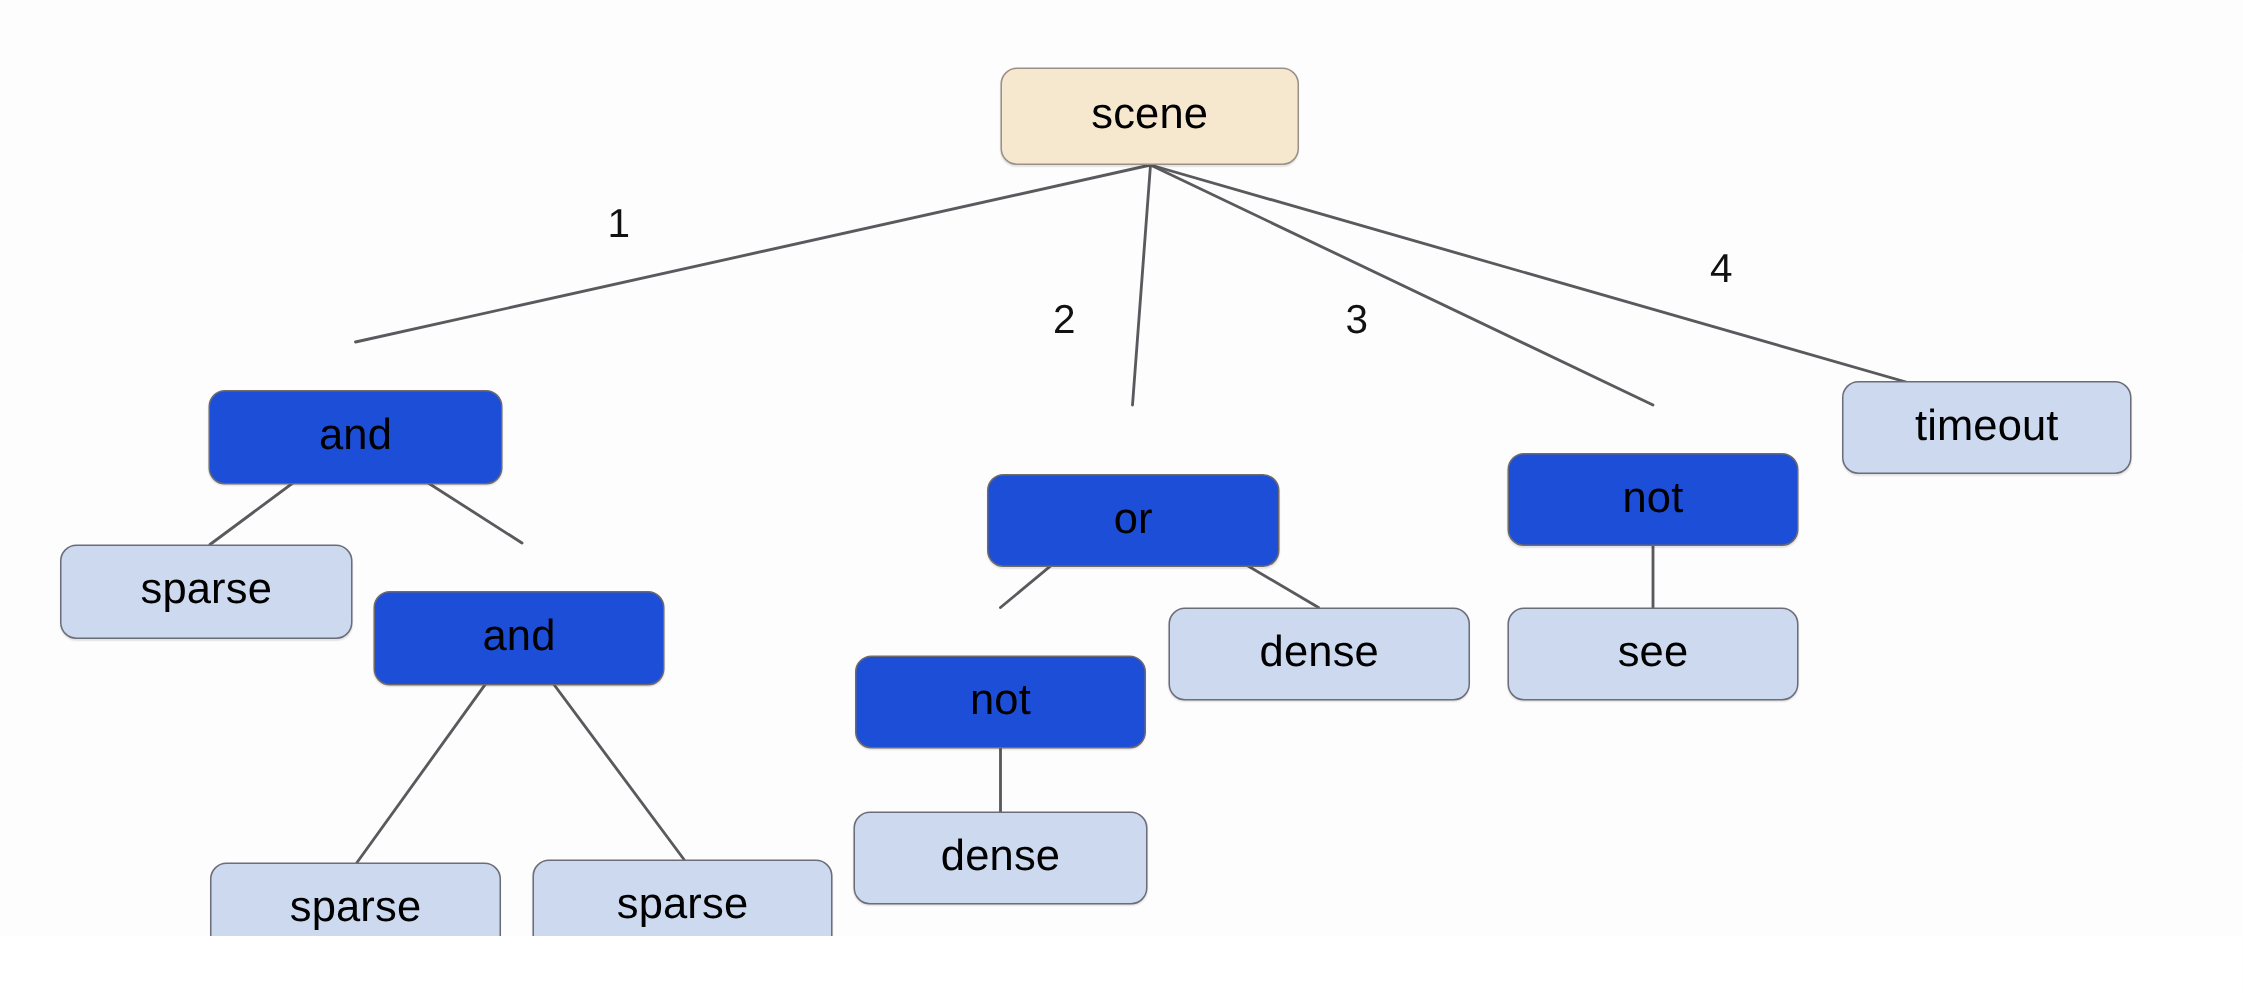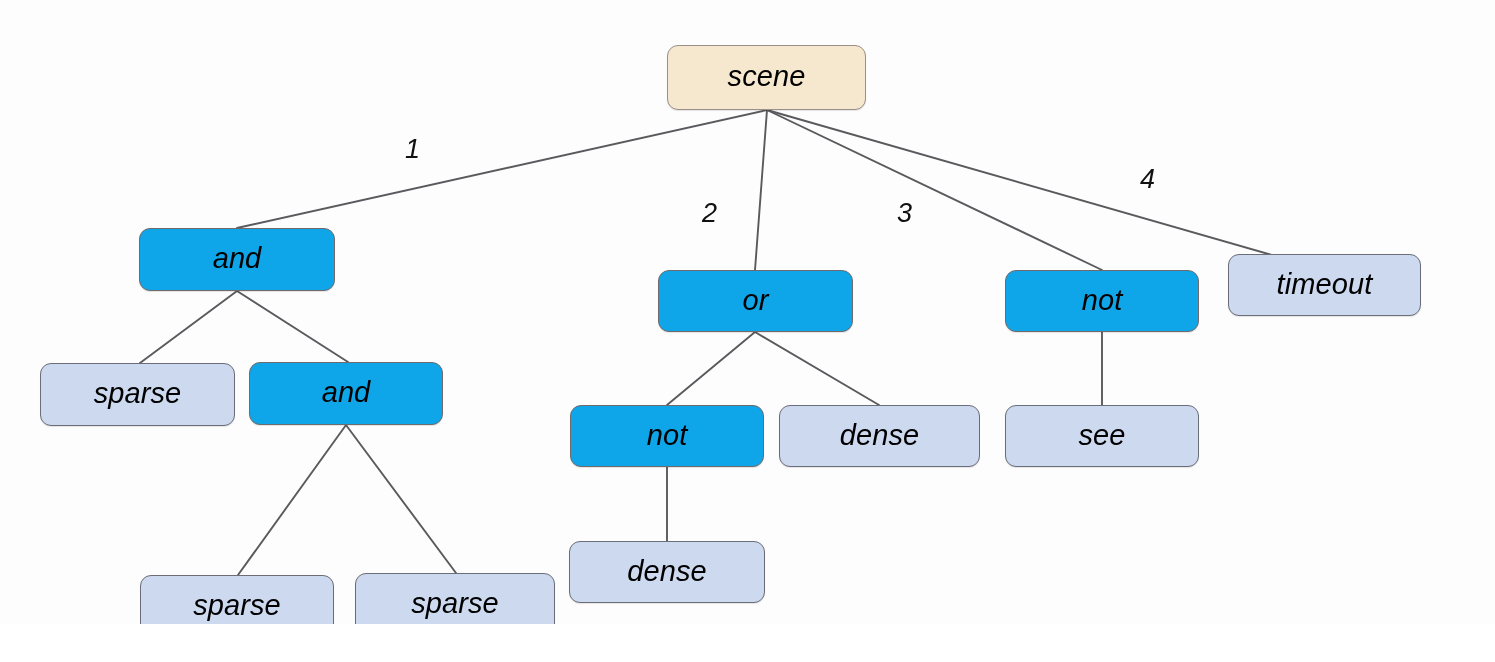--- a/index.html
+++ b/index.html
@@ -10,21 +10,20 @@
   }
   body {
     font-family: "Liberation Sans", "DejaVu Sans", sans-serif;
   }
   #canvas {
     position: relative;
     width: 1495px;
     height: 624px;
     background: #fdfdfd;
     overflow: hidden;
-    font-style: italic;
   }
   #edge-layer {
     position: absolute;
     left: 0;
     top: 0;
     width: 1495px;
     height: 662px;
     pointer-events: none;
   }
   .node {
@@ -36,21 +35,21 @@
     align-items: center;
     justify-content: center;
     color: #000000;
     font-size: 29px;
     line-height: 1;
     letter-spacing: 0.1px;
     white-space: nowrap;
     box-shadow: 0 1px 1px rgba(0,0,0,0.10);
   }
   .node.fill-beige { background: #f6e7cf; border-color: #9a9087; }
-  .node.fill-pink  { background: #0ea5e9; border-color: #6f6a6c; }
+  .node.fill-pink  { background: #1d4ed8; border-color: #6f6a6c; margin-top: 32px; }
   .node.fill-blue  { background: #ccd9ef; border-color: #6b6d78; }
   .node .node-label {
     display: block;
     transform: translateY(-1px);
   }
   .edge-label {
     position: absolute;
     color: #111111;
     font-size: 27px;
     line-height: 1;
@@ -77,21 +76,21 @@
       <line x1="1102" y1="332" x2="1102" y2="405" stroke="#5a5a5e" stroke-width="1.9" stroke-linecap="round"></line>
     </svg>
 
   <div id="node-layer">
       <div class="node fill-beige" style="left: 667px; top: 45px; width: 199px; height: 65px;">
         <span class="node-label">scene</span>
       </div>
       <div class="node fill-pink" style="left: 139px; top: 228px; width: 196px; height: 63px;">
         <span class="node-label">and</span>
       </div>
-      <div class="node fill-pink" style="left: 658px; top: 270px; width: 195px; height: 62px;">
+      <div class="node fill-pink" style="left: 658px; top: 284px; width: 195px; height: 62px;">
         <span class="node-label">or</span>
       </div>
       <div class="node fill-pink" style="left: 1005px; top: 270px; width: 194px; height: 62px;">
         <span class="node-label">not</span>
       </div>
       <div class="node fill-blue" style="left: 1228px; top: 254px; width: 193px; height: 62px;">
         <span class="node-label">timeout</span>
       </div>
       <div class="node fill-blue" style="left: 40px; top: 363px; width: 195px; height: 63px;">
         <span class="node-label">sparse</span>

